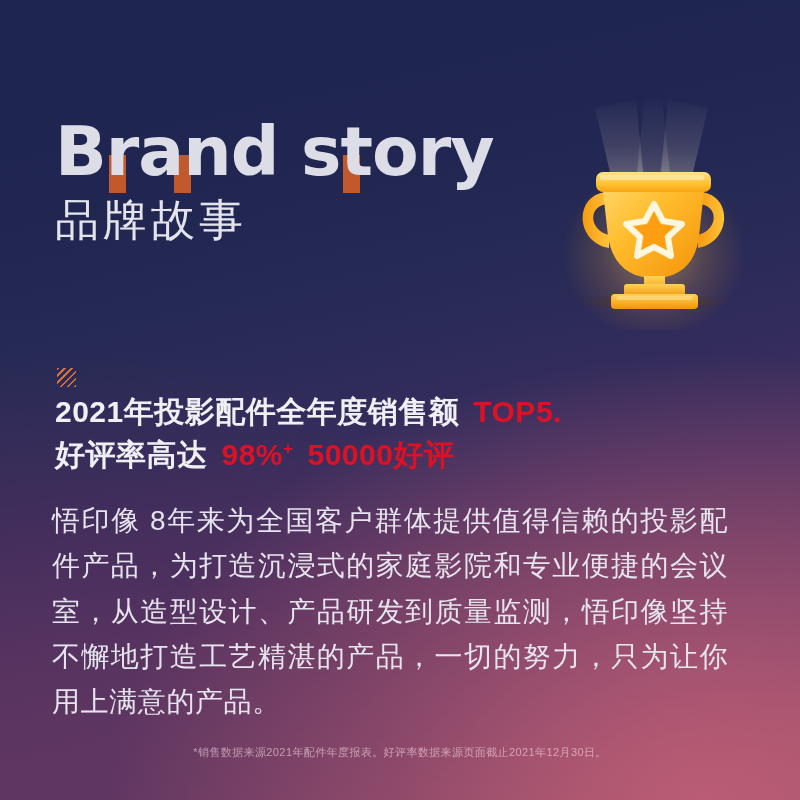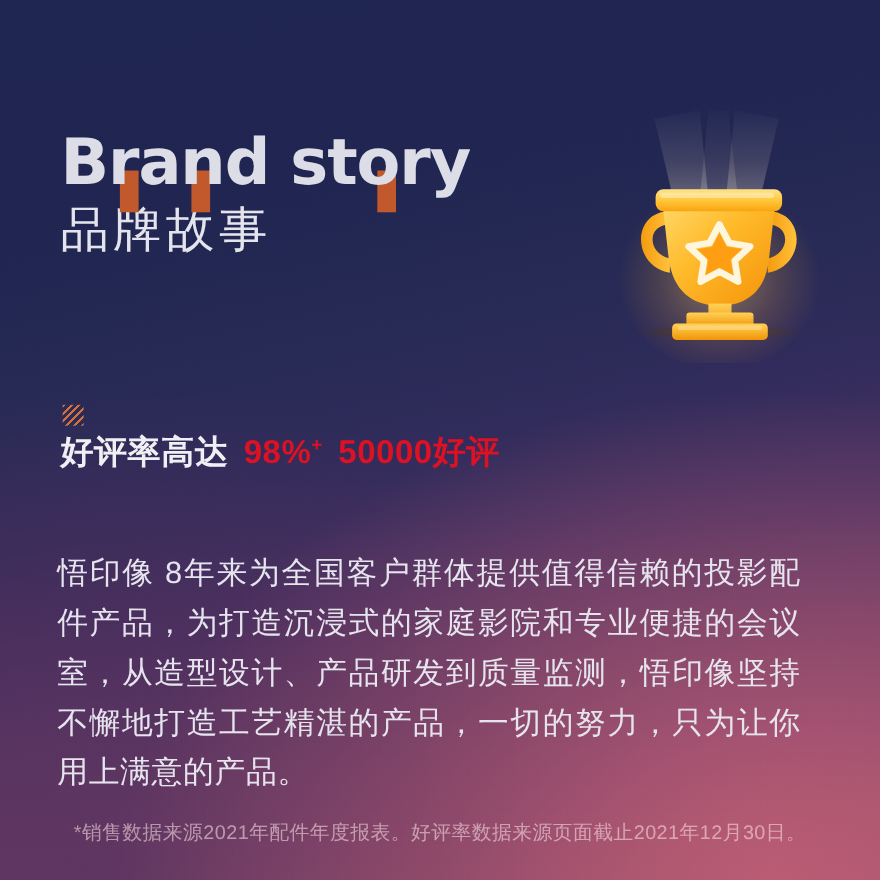--- a/index.html
+++ b/index.html
@@ -63,21 +63,21 @@
   }
 
   
   #heading-block {
     position: absolute;
     left: 55px;
     top: 118px;
   }
   .brand-title {
     position: relative;
-    font-size: 58px;
+    font-size: 68px;
     font-weight: 700;
     line-height: 1.0;
     color: #dcdde6;
     letter-spacing: -1px;
     white-space: nowrap;
     font-family: "DejaVu Sans", "Liberation Sans", sans-serif;
   }
   .brand-title .ltr {
     position: relative;
     display: inline-block;
@@ -154,21 +154,21 @@
     text-align: justify;
   }
 
   
   #footnote {
     position: absolute;
     left: 0;
     right: 0;
     top: 745px;
     text-align: center;
-    font-size: 18px;
+    font-size: 11px;
     color: rgba(255, 229, 235, 0.55);
     letter-spacing: 0.4px;
   }
 
   
   #trophy-art {
     position: absolute;
     left: 540px;
     top: 100px;
     width: 230px;
@@ -258,20 +258,23 @@
       <span class="accent-bar" id="accent-3"></span>
       <span class="ltr">Brand story</span>
     </div>
     <div class="brand-subtitle">品牌故事</div>
   </div>
 
   <div id="hatch-marker"></div>
 
   <div id="claim-block">
     <div class="claim-line">
+      <span>2021年投影配件全年度销售额</span><span class="claim-gap"></span><span class="claim-red">TOP5.</span>
+    </div>
+    <div class="claim-line">
       <span>好评率高达</span><span class="claim-gap"></span><span class="claim-red">98%</span><span class="claim-sup">+</span><span class="claim-gap"></span><span class="claim-red">50000好评</span>
     </div>
   </div>
 
   <div id="story-paragraph">悟印像 8年来为全国客户群体提供值得信赖的投影配件产品，为打造沉浸式的家庭影院和专业便捷的会议室，从造型设计、产品研发到质量监测，悟印像坚持不懈地打造工艺精湛的产品，一切的努力，只为让你用上满意的产品。</div>
 
   <div id="footnote">*销售数据来源2021年配件年度报表。好评率数据来源页面截止2021年12月30日。</div>
 
   <div id="grain"></div>
 </div>

